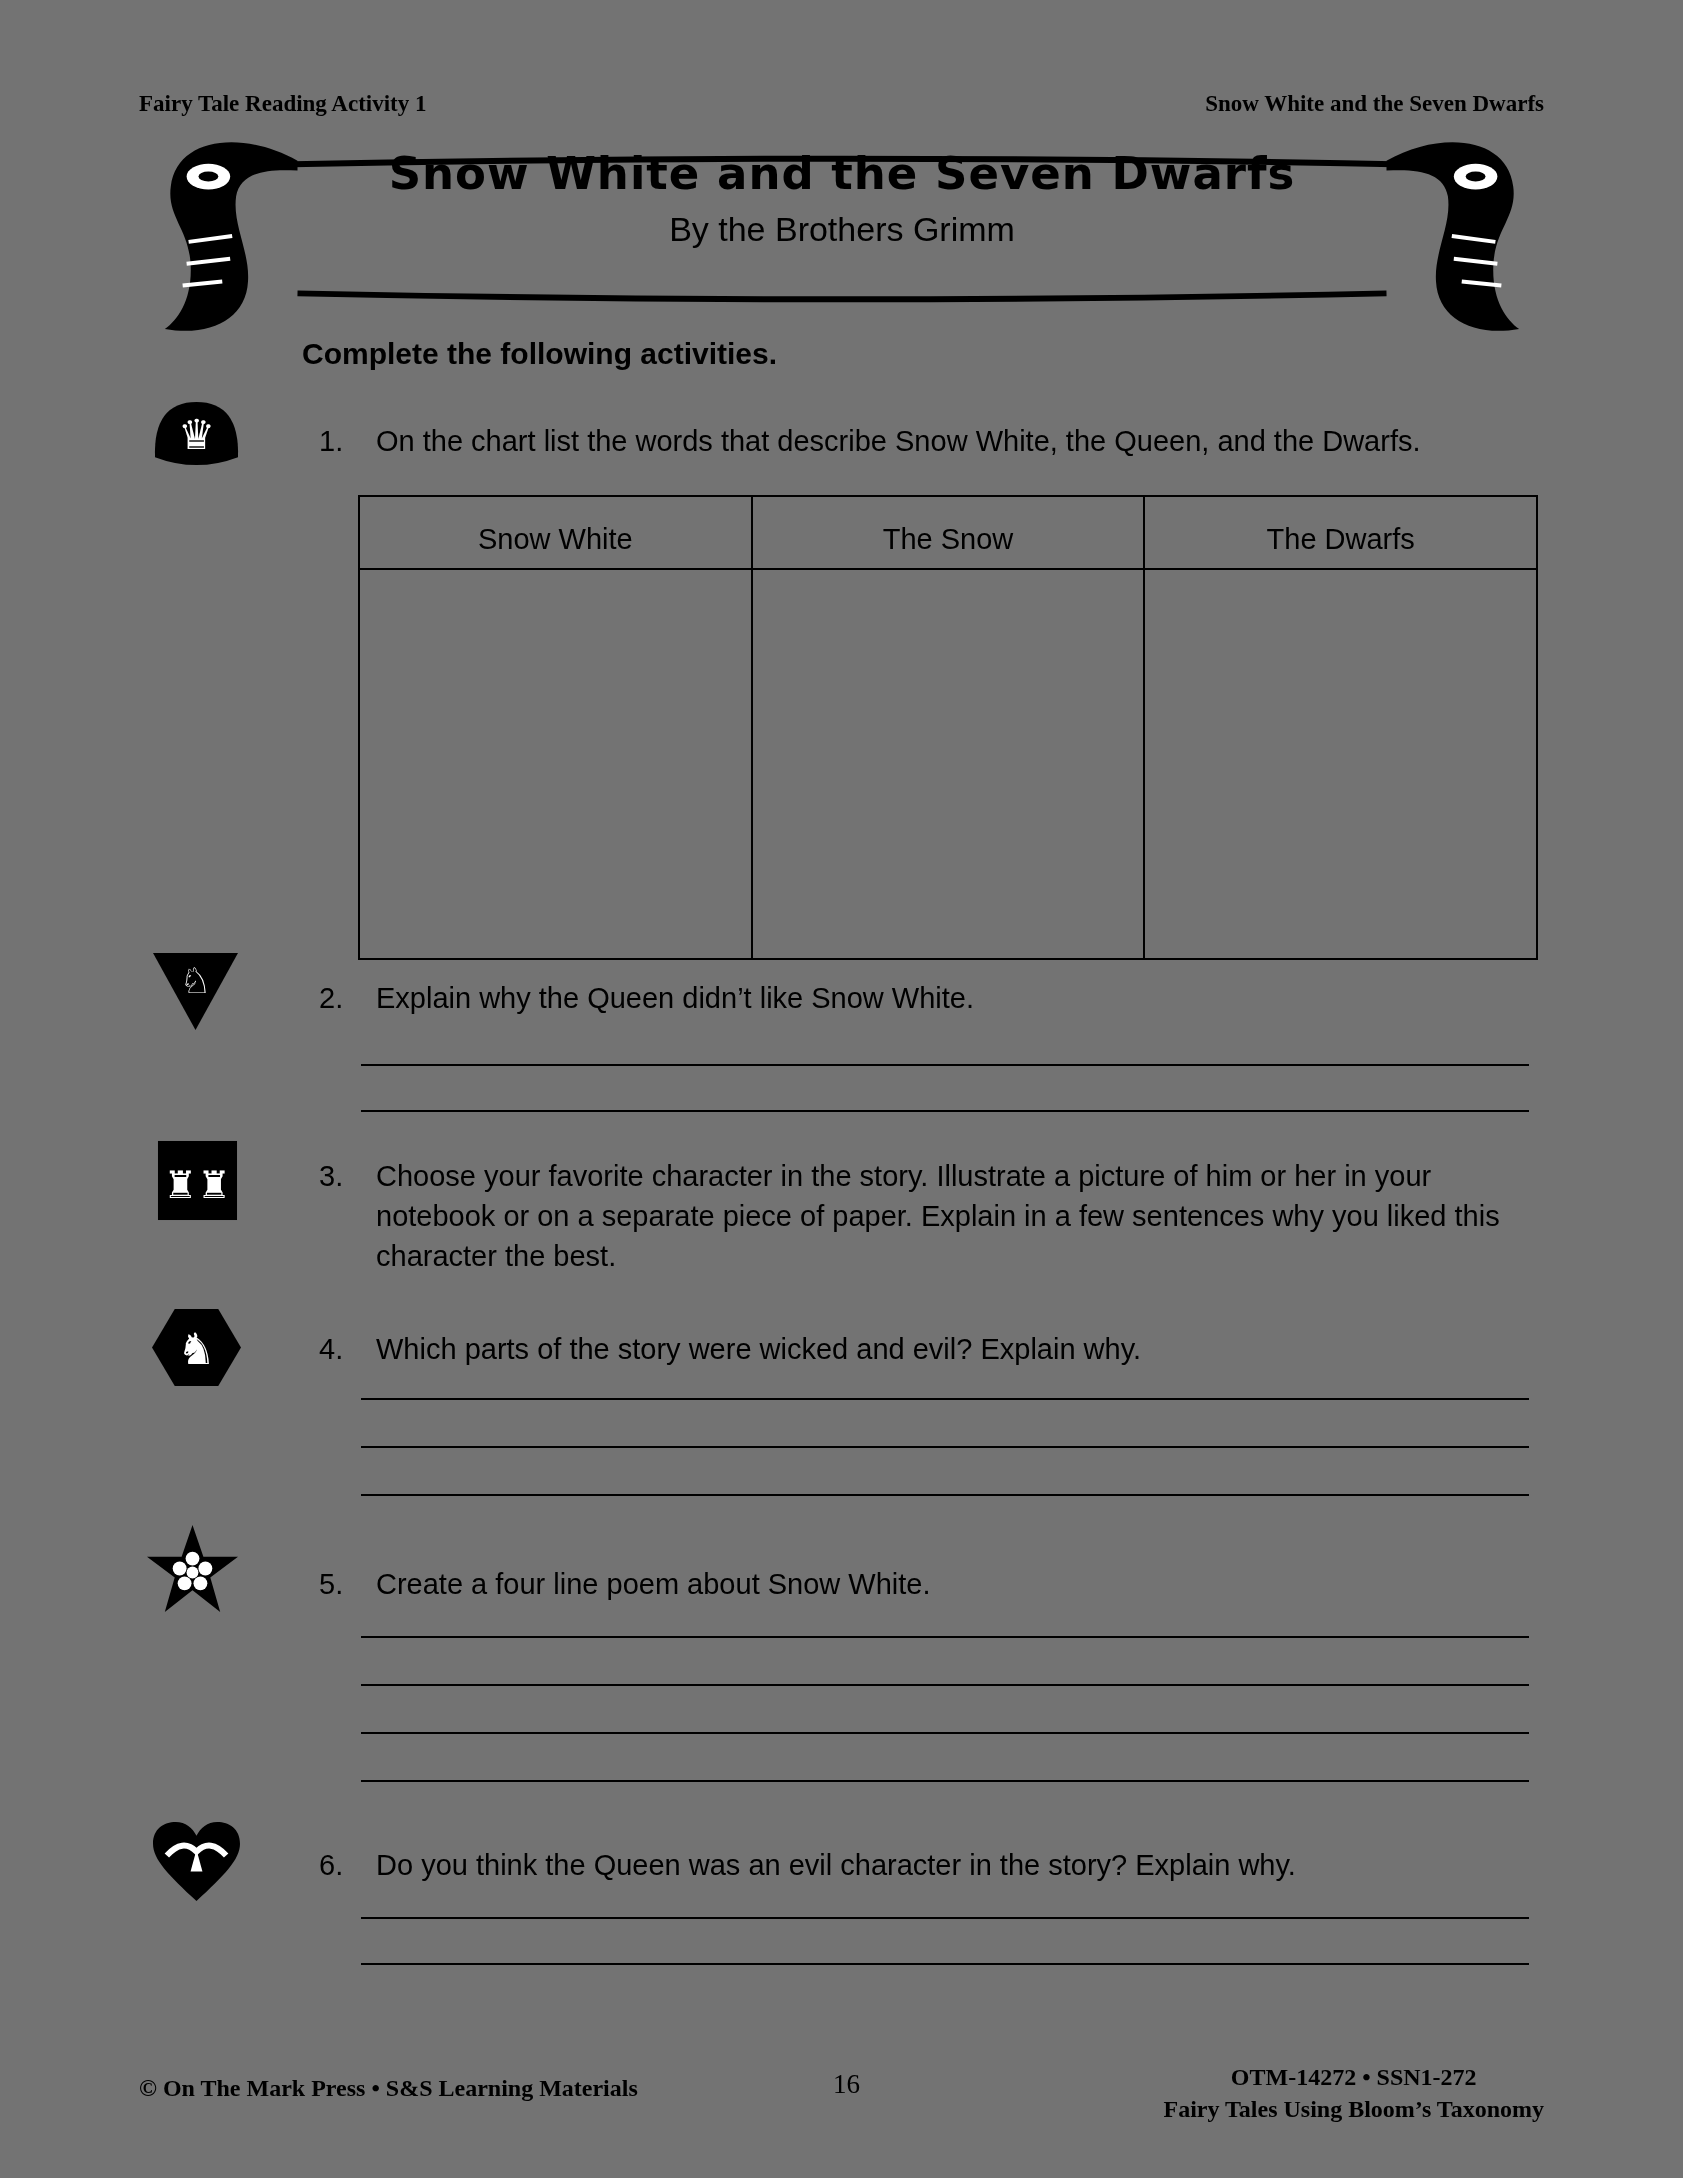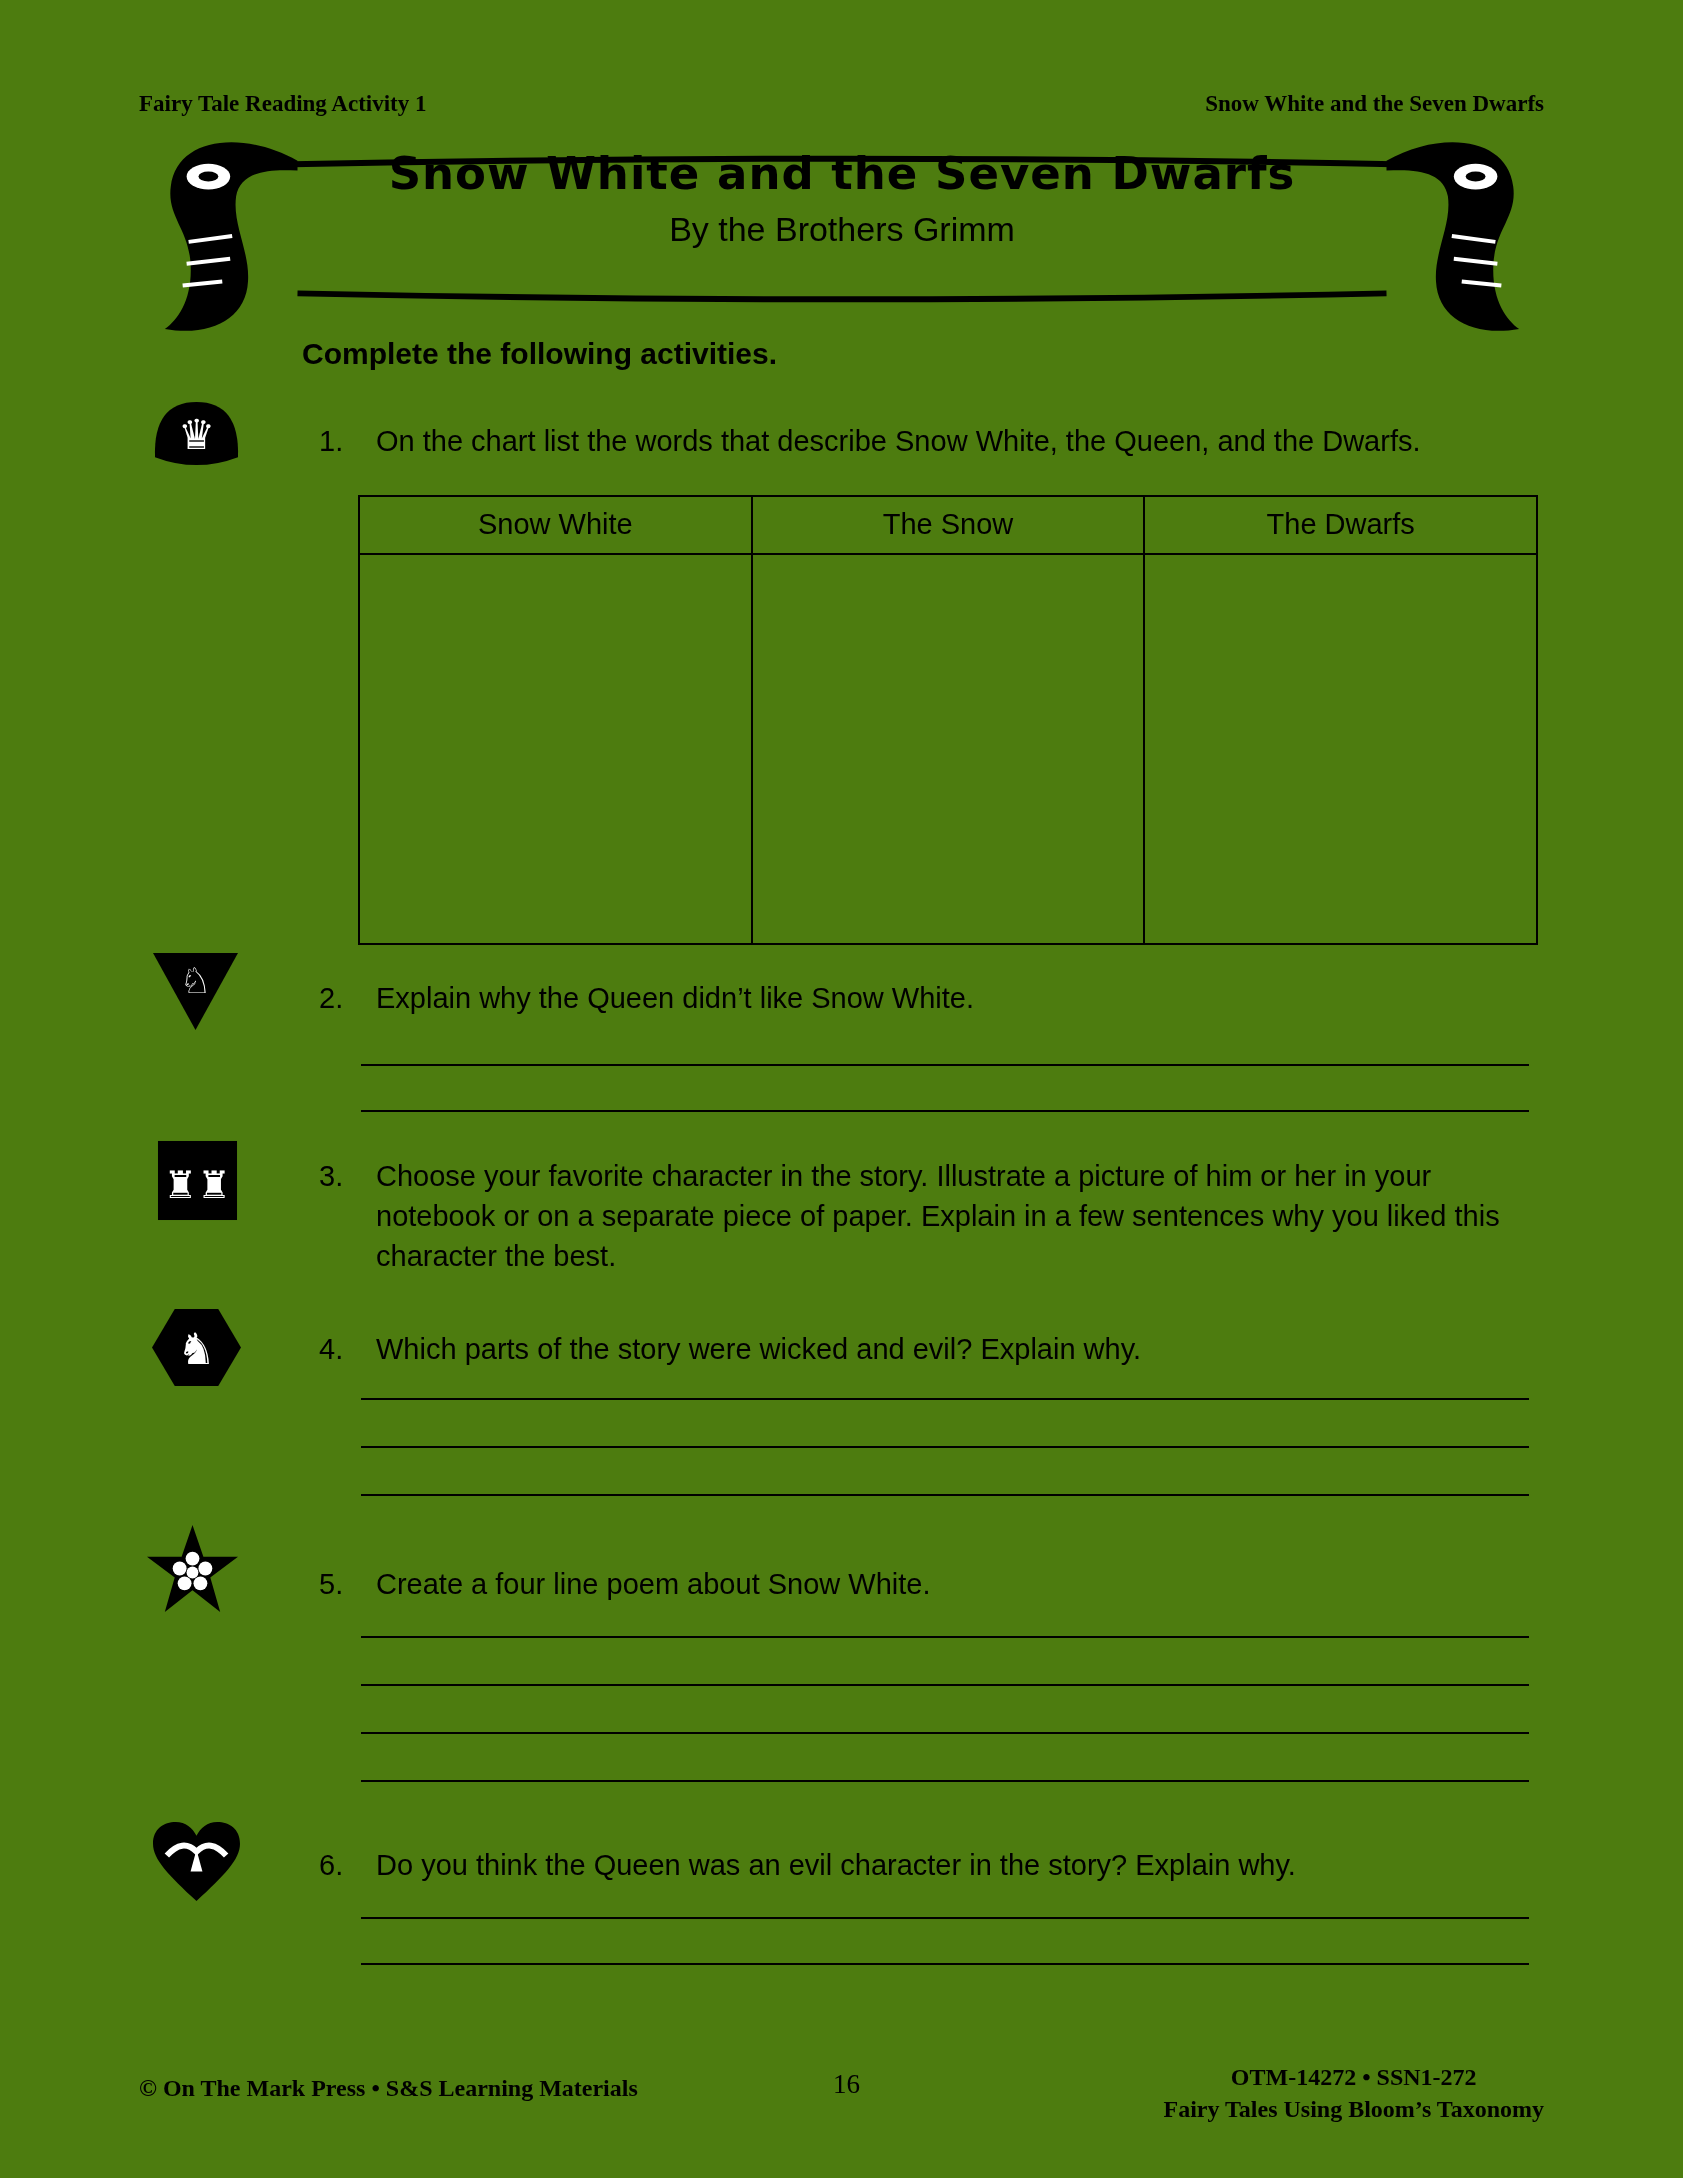--- a/index.html
+++ b/index.html
@@ -1,21 +1,21 @@
 <!DOCTYPE html>
 <html><head>
 <meta charset="utf-8">
 <style>
   * { box-sizing: border-box; }
   html, body { margin: 0; padding: 0; background: #ffffff; }
   .page {
     position: relative;
     width: 1683px;
     height: 2178px;
-    background: #4d7c0f;
+    background: #737373;
     color: #000;
     font-family: "Liberation Sans", sans-serif;
     overflow: hidden;
   }
   
   .run-head {
     position: absolute;
     top: 91px;
     left: 139px;
     right: 139px;
@@ -54,21 +54,21 @@
   .activity .txt { display: inline-block; width: 1178px; vertical-align: top; }
   .act-icon { position: absolute; }
   
   .chart-table {
     position: absolute; left: 358px; top: 495px; width: 1180px;
     border: 2px solid #000;
   }
   .chart-head { display: flex; border-bottom: 2px solid #000; }
   .chart-head .cell {
     flex: 1; text-align: center; font-size: 29px;
-    padding: 11px 0 12px 0;
+    padding: 26px 0 12px 0;
     border-right: 2px solid #000;
   }
   .chart-head .cell:last-child { border-right: none; }
   .chart-body { display: flex; height: 388px; }
   .chart-body .cell { flex: 1; border-right: 2px solid #000; }
   .chart-body .cell:last-child { border-right: none; }
   
   .lines { position: absolute; left: 361px; width: 1168px; }
   .line { border-bottom: 2px solid #000; }
   .h46 .line { height: 46px; }

